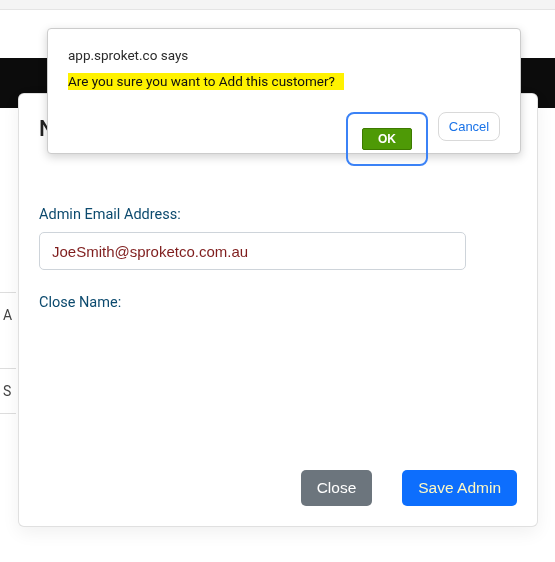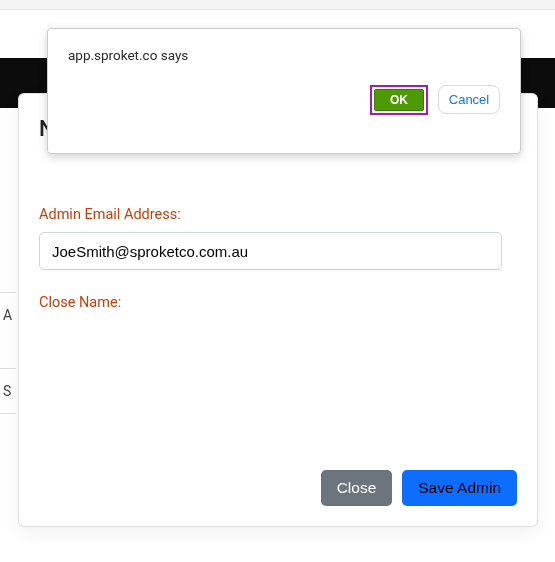--- a/index.html
+++ b/index.html
@@ -34,57 +34,57 @@
       border-radius: 6px;
       border: 1px solid rgba(0,0,0,0.12);
       box-shadow: 0 6px 18px rgba(0,0,0,0.06);
       padding: 22px 20px;
     }
     .bg-title { font-size: 22px; font-weight: 500; color: #222; margin-bottom: 65px; letter-spacing: .2px;}
     .bg-modal .form-group { margin-bottom: 24px; }
     .bg-modal label {
       display: block;
       font-size: 14.5px;
-      color: #c2410c;
+      color: #0c4a6e;
       margin-bottom: 9px;
     }
     .bg-modal input[type="text"] {
-      width: 463px;
+      width: 427px;
       height: 38px;
       border: 1px solid #ced4da;
       border-radius: 5px;
       padding: 4px 12px;
       font-size: 15px;
-      color: #000000;
+      color: #7f1d1d;
     }
     .bg-close-x {
       position: absolute;
       top: 14px;
       right: 16px;
       font-size: 22px;
       color: #999;
       font-weight: 400;
       line-height: 1;
     }
     .bg-footer {
       position: absolute;
       right: 20px;
       bottom: 20px;
       display: flex;
-      gap: 10px;
+      gap: 18px;
     }
     .btn {
       border: none;
       border-radius: 5px;
       font-size: 15.5px;
       padding: 9px 16px;
       cursor: pointer;
     }
     .btn-close-grey { background: #6c757d; color: #fff; }
-    .btn-save { background: #0d6efd; color: #000000; }
+    .btn-save { background: #0d6efd; color: #fef9c3; margin-left: 12px; }
 
     .left-stripe {
       position: absolute;
       left: 0; top: 292px;
       font-size: 14px; color:#444;
       width: 16px;
       overflow: hidden;
     }
     .left-stripe div { margin-bottom: 45px; padding-top: 14px; border-top: 1px solid #ddd; padding-left:3px;}
     .left-stripe .last{ border-bottom:1px solid #ddd; padding-bottom:14px;}
@@ -120,23 +120,23 @@
       padding: 0 9px 1px 0px;
       display:inline-block;
     }
     .js-buttons {
       display: flex;
       justify-content: flex-end;
       gap: 10px;
       margin-top: 22px;
     }
     .js-ok-wrap {
-      border: 2px solid #a21caf;
-      border-radius: 0;
-      padding: 2px;
+      border: 2px solid #3b82f6;
+      border-radius: 8px;
+      padding: 14px;
     }
     .js-ok {
       background: #4e9a06;
       color: #fff;
       border: 1px solid #3d7a00;
       border-radius: 2px;
       font-size: 12px;
       font-weight: 600;
       width: 50px;
       height: 22px;
@@ -179,19 +179,22 @@
   </div>
 
   <div class="bg-footer">
     <button class="btn btn-close-grey">Close</button>
     <button class="btn btn-save">Save Admin</button>
   </div>
 </div>
 
 <div class="js-dialog">
   <div class="js-says">app.sproket.co says</div>
+  <div class="js-message">
+    <span class="highlight">Are you sure you want to Add this customer?</span>
+  </div>
   <div class="js-buttons">
     <span class="js-ok-wrap">
       <button class="js-ok">OK</button>
     </span>
     <button class="js-cancel">Cancel</button>
   </div>
 </div>
 
 </body></html>

